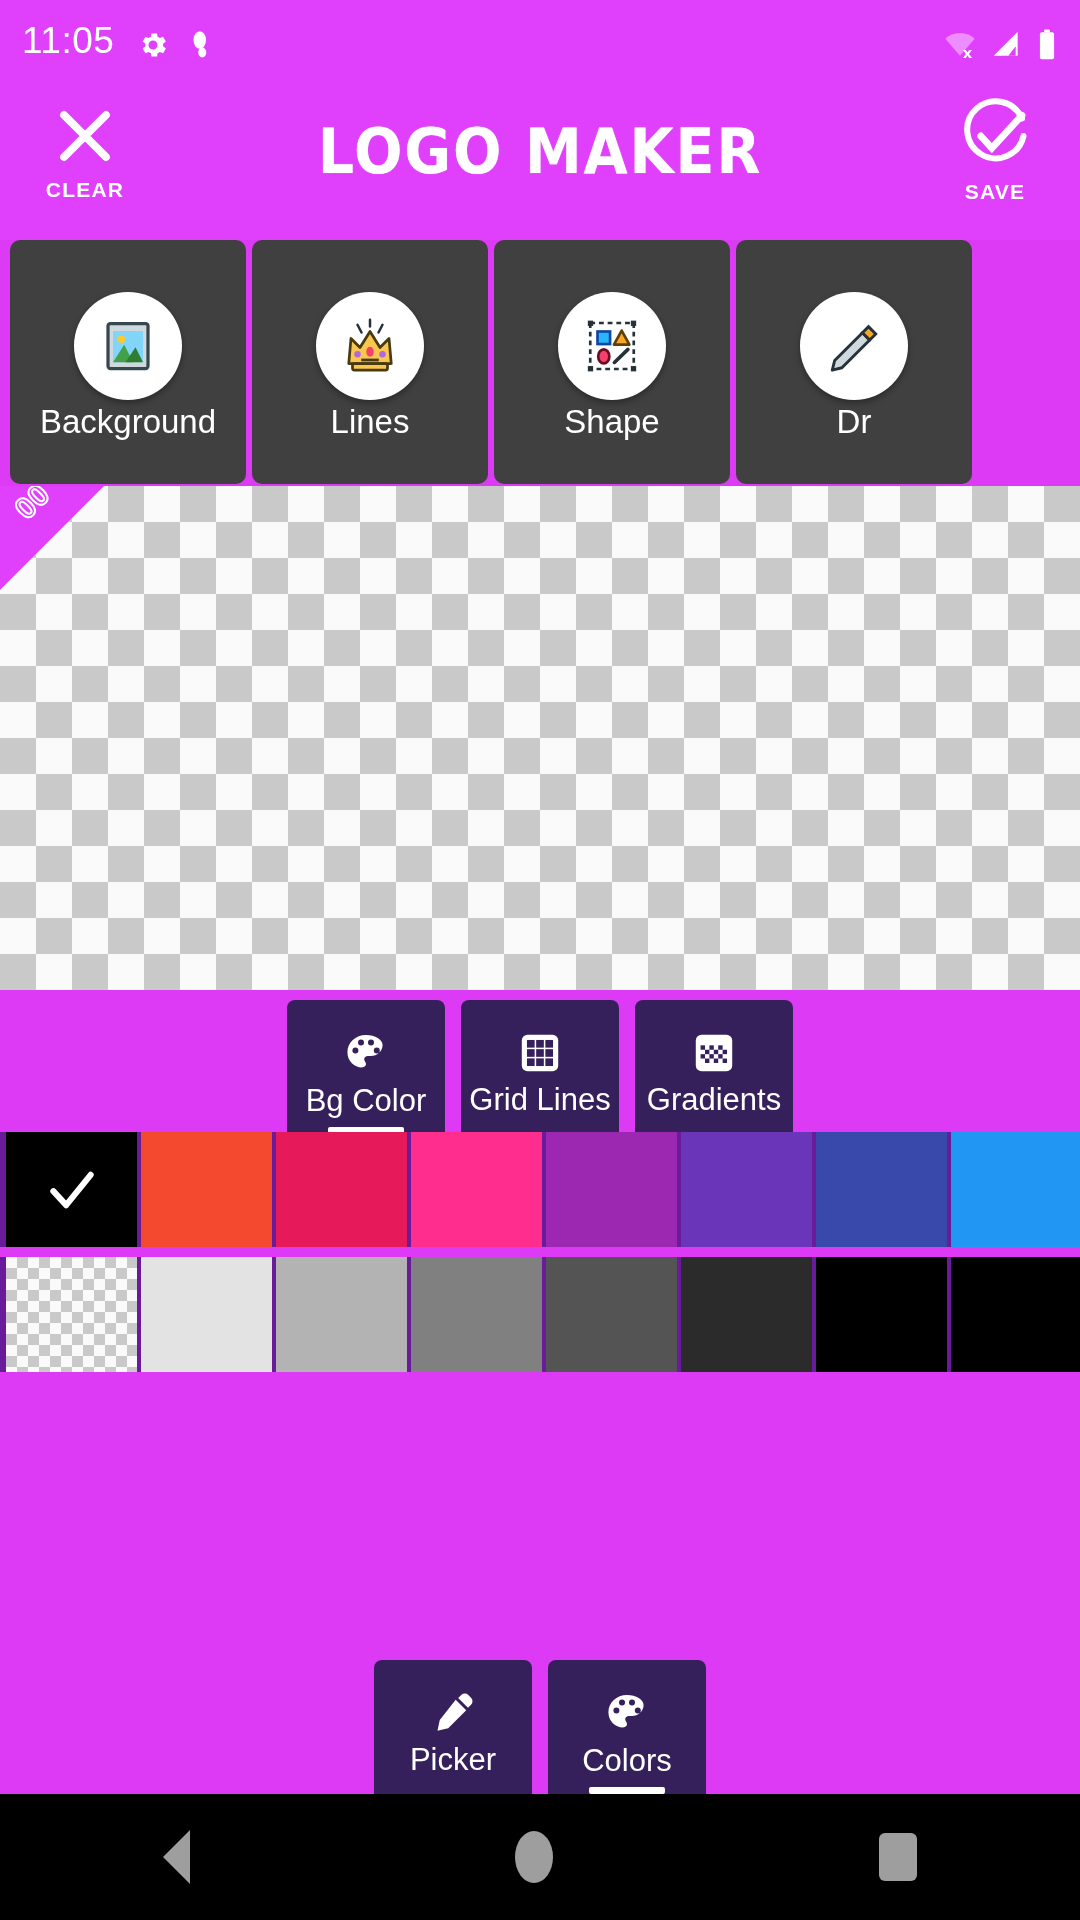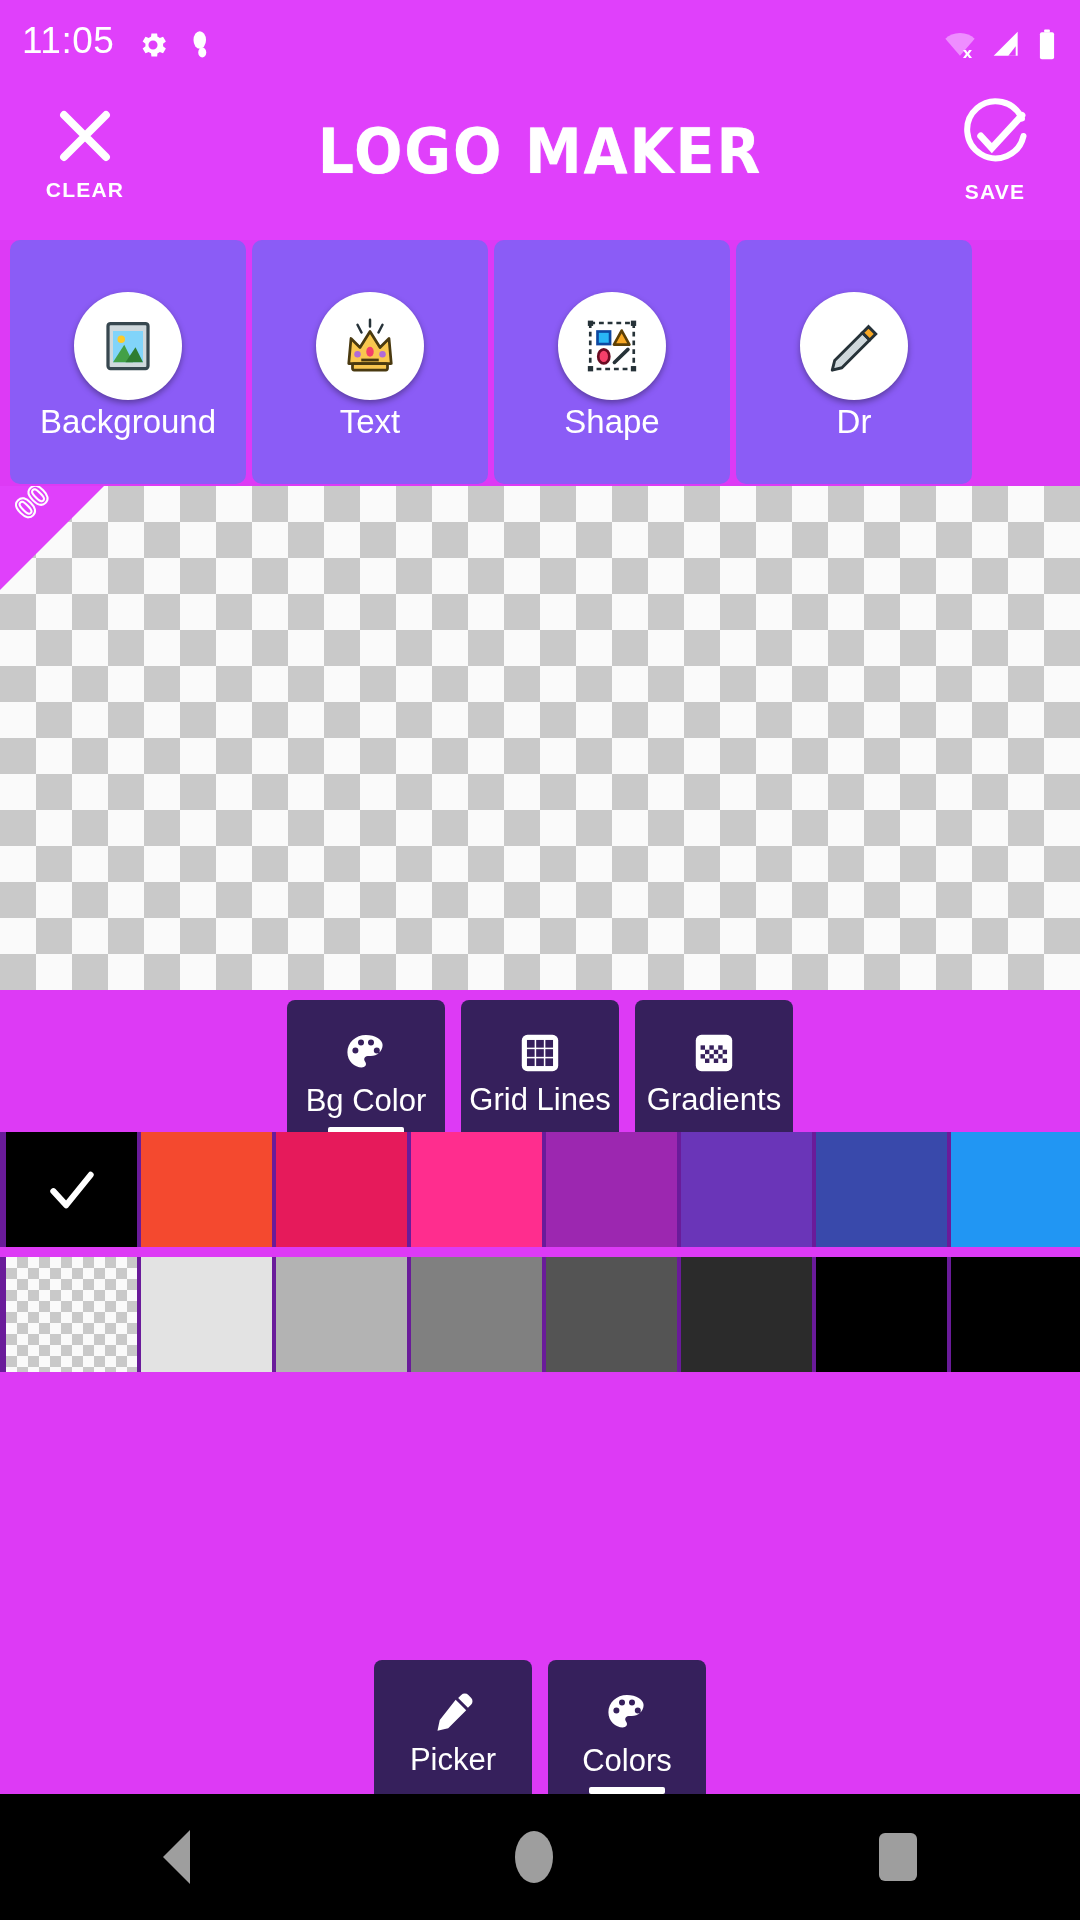--- a/index.html
+++ b/index.html
@@ -44,21 +44,21 @@
     text-shadow:0 0 1px rgba(255,255,255,.6);
     transform:scaleX(.92);
   }
 
   
   .catstrip{
     position:absolute; top:240px; left:0; width:1080px; height:244px;
     display:flex; gap:6px; padding:0 10px; overflow:hidden;
   }
   .cat{
-    flex:0 0 236px; background:#8b5cf6; border-radius:10px;
+    flex:0 0 236px; background:#404040; border-radius:10px;
     display:flex; flex-direction:column; align-items:center; justify-content:center;
     gap:3px; padding-top:8px;
   }
   .cat-circle{
     width:108px; height:108px; border-radius:50%; background:#fff;
     display:flex; align-items:center; justify-content:center;
     box-shadow:0 3px 6px rgba(0,0,0,.35);
   }
   .cat-label{ color:#fff; font-size:33px; }
 
@@ -227,21 +227,21 @@
         <svg width="60" height="60" viewBox="0 0 24 24">
           <path d="M7 3.5 L8.6 6.6 M17 3.5 L15.4 6.6 M12 1.5 V4.2" stroke="#263238" stroke-width="1" stroke-linecap="round"></path>
           <path d="M3.5 19 L4.4 9 L8 12.6 L12 6.2 L16 12.6 L19.6 9 L20.5 19 Z" fill="#f9c74f" stroke="#4a3a10" stroke-width="1.1" stroke-linejoin="round"></path>
           <rect x="5" y="19" width="14" height="2.6" rx="0.7" fill="#f9c74f" stroke="#4a3a10" stroke-width="1.1"></rect>
           <ellipse cx="12" cy="14.3" rx="1.5" ry="2" fill="#f4406a"></ellipse>
           <circle cx="7" cy="15.3" r="1.3" fill="#b06ad8"></circle>
           <circle cx="17" cy="15.3" r="1.3" fill="#b06ad8"></circle>
           <path d="M8.5 17.6 H15.5" stroke="#4a3a10" stroke-width="1.1"></path>
         </svg>
       </div>
-      <div class="cat-label">Text</div>
+      <div class="cat-label">Lines</div>
     </div>
 
     <div class="cat">
       <div class="cat-circle">
         <svg width="58" height="58" viewBox="0 0 24 24">
           <rect x="3" y="2.5" width="18" height="19" fill="none" stroke="#263238" stroke-width="1.1" stroke-dasharray="2 1.6"></rect>
           <rect x="6" y="6" width="5.2" height="5.2" fill="#29b6f6" stroke="#0d47a1" stroke-width="1.1"></rect>
           <path d="M16 5.6 L19.2 11.4 L12.8 11.4 Z" fill="#f9a825" stroke="#5d4005" stroke-width="1.1" stroke-linejoin="round"></path>
           <ellipse cx="8.6" cy="16.3" rx="2.3" ry="2.9" fill="#f4406a" stroke="#6a0b22" stroke-width="1.1"></ellipse>
           <path d="M13 18.8 L18.6 13.4" stroke="#263238" stroke-width="1.5" stroke-linecap="round"></path>

